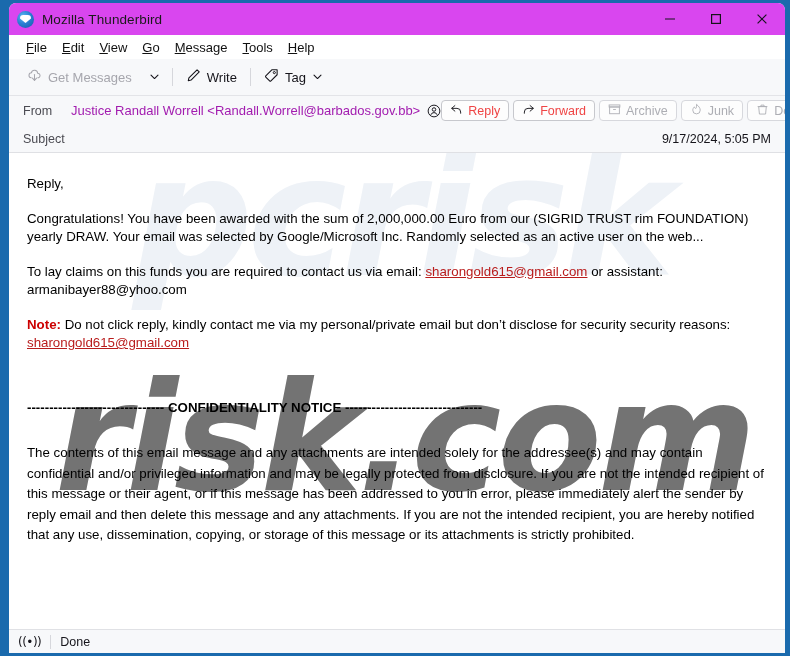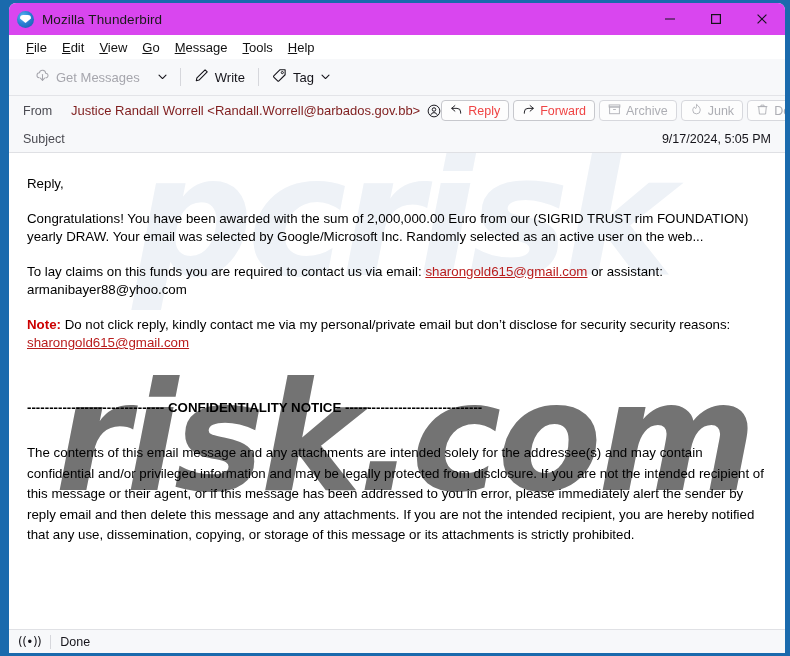--- a/index.html
+++ b/index.html
@@ -109,21 +109,21 @@
   .menu-item .ak { text-decoration: underline; }
 
   
   #toolbar {
     height: 36px;
     min-height: 36px;
     background: #f7f8fa;
     border-bottom: 1px solid #e3e4e8;
     display: flex;
     align-items: center;
-    padding-left: 18px;
+    padding-left: 10px;
     gap: 2px;
   }
   .tb-btn {
     display: flex;
     align-items: center;
     gap: 6px;
     padding: 4px 8px;
     border-radius: 4px;
     font-size: 13px;
     color: #15141a;
@@ -156,21 +156,21 @@
     min-height: 29px;
   }
   .hdr-label {
     width: 48px;
     min-width: 48px;
     font-size: 12.5px;
     color: #4b4b52;
   }
   .hdr-from {
     font-size: 13px;
-    color: #7f1d1d;
+    color: #a21caf;
     white-space: nowrap;
   }
   #avatar-icon {
     margin-left: 7px;
     display: flex;
     align-items: center;
   }
   .hdr-spacer { flex: 1; }
   #msg-actions {
     display: flex;

